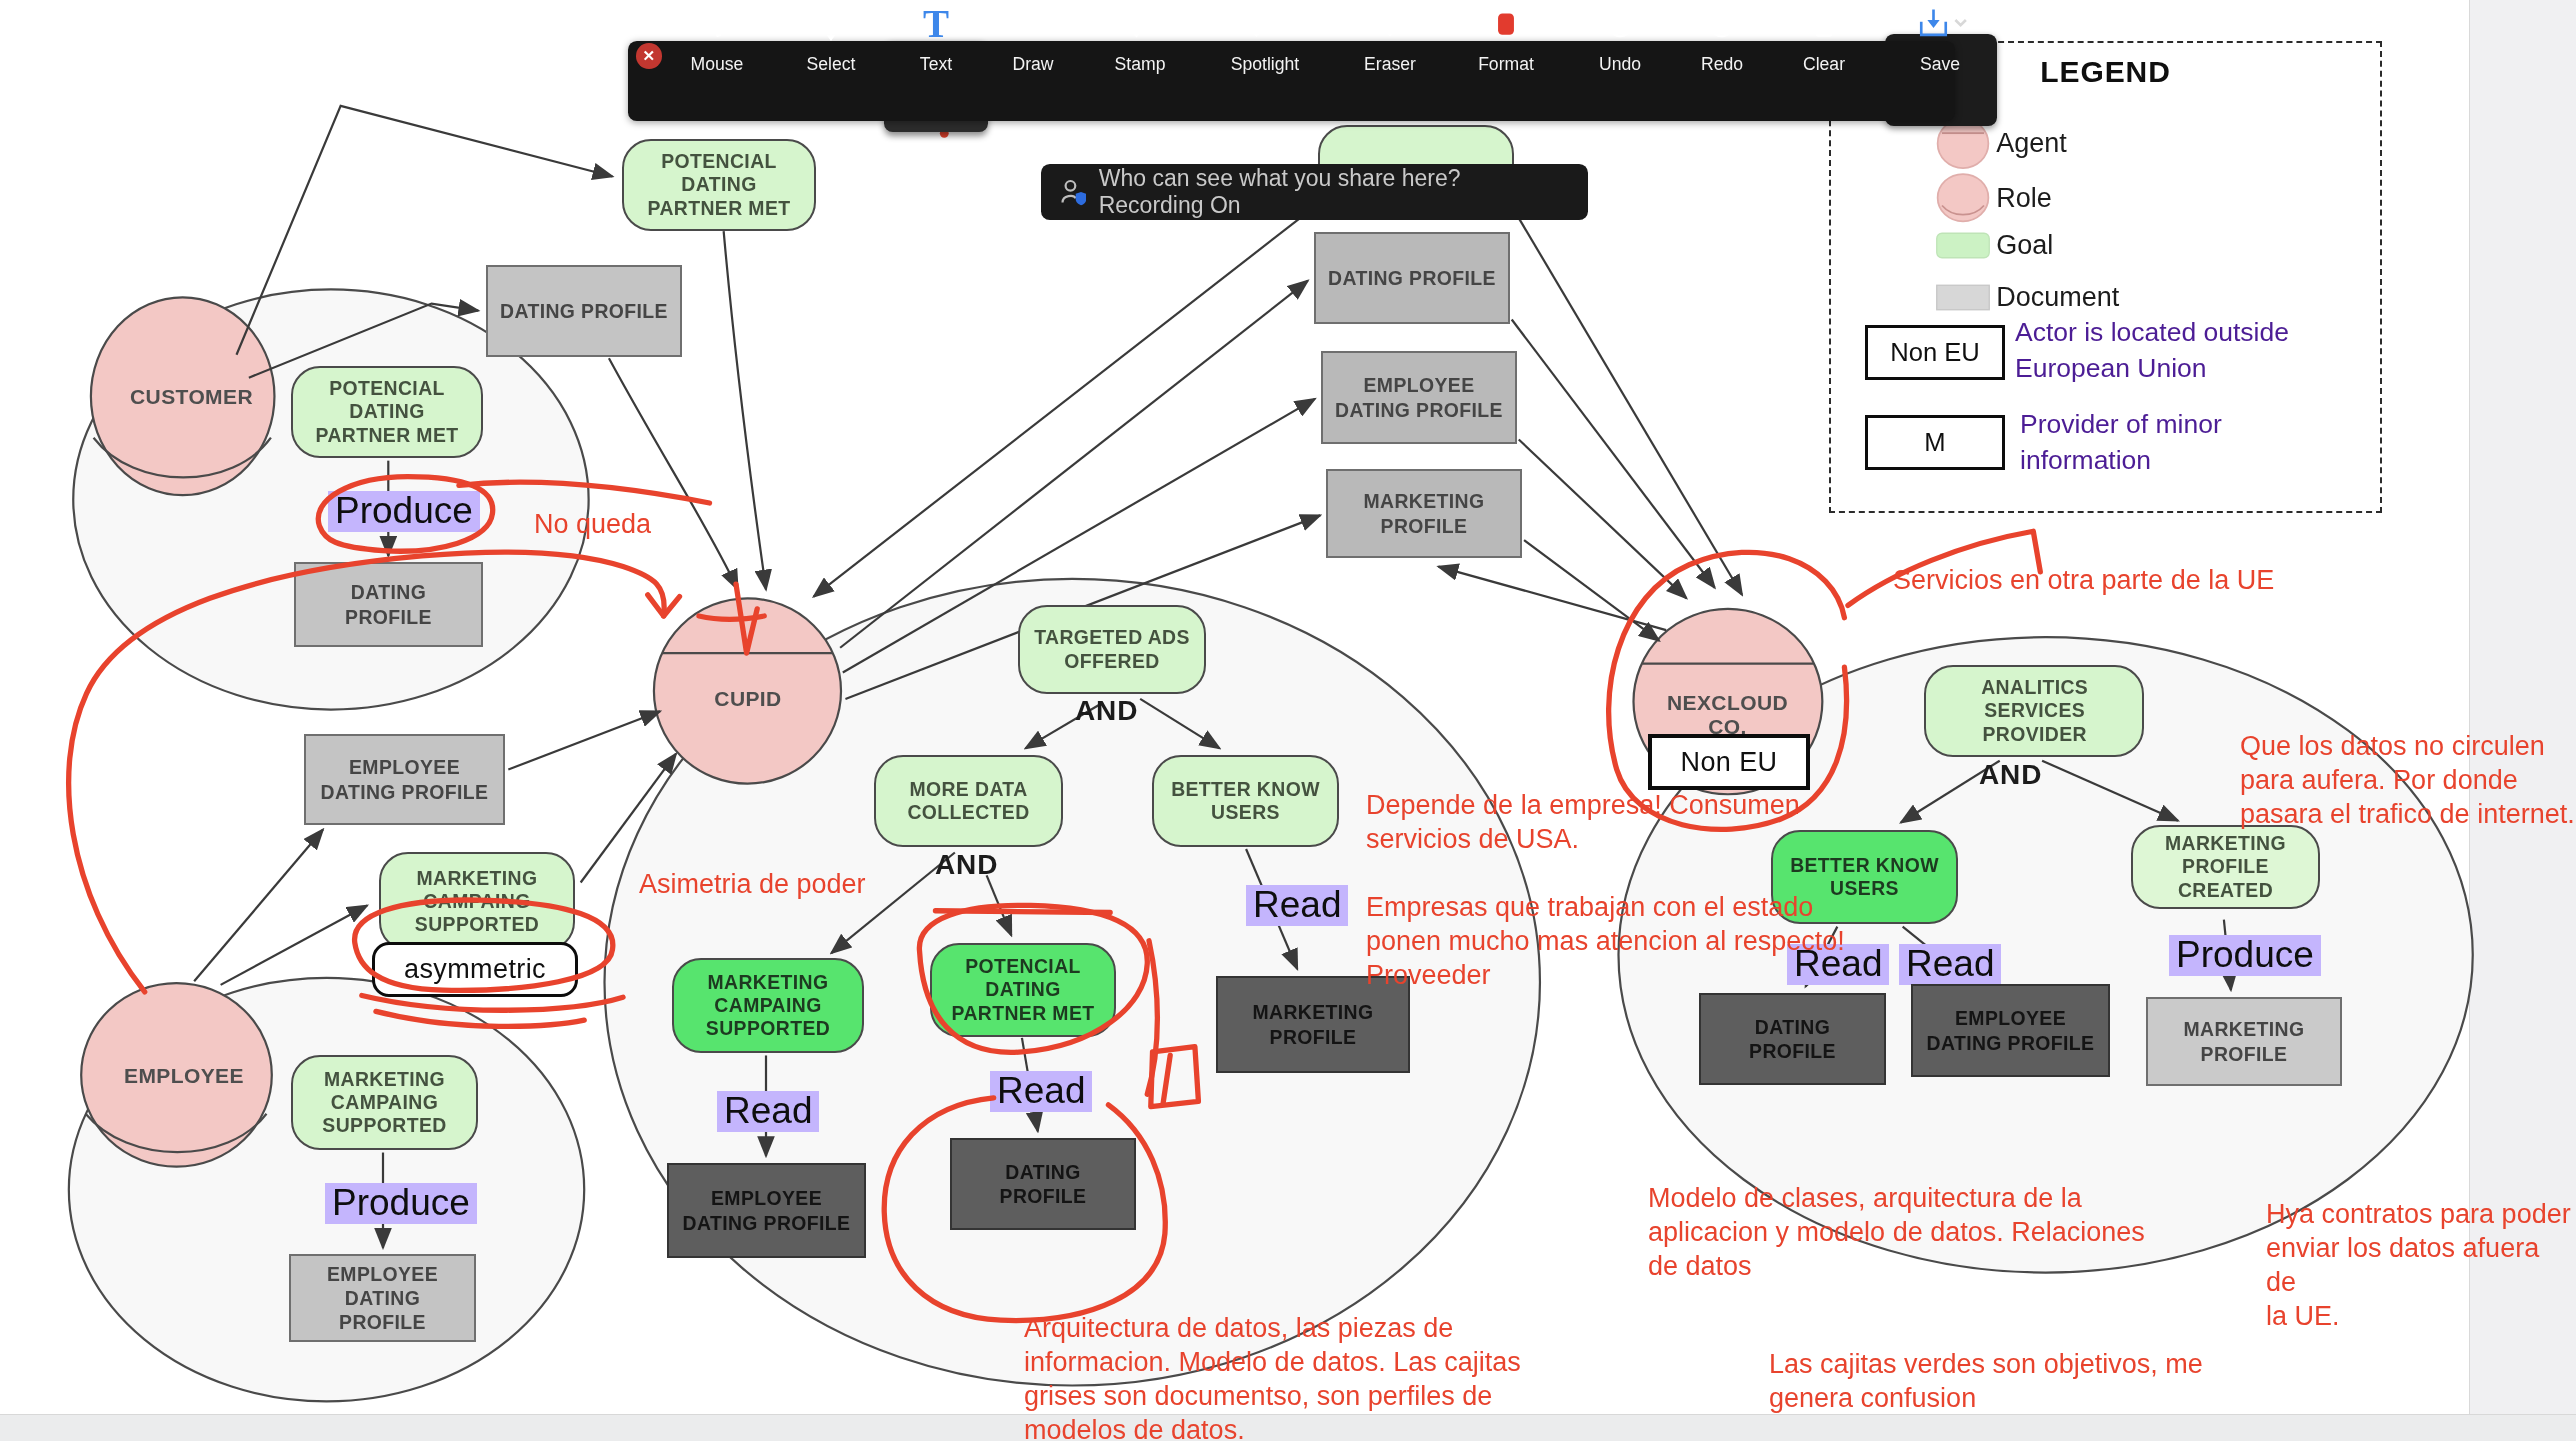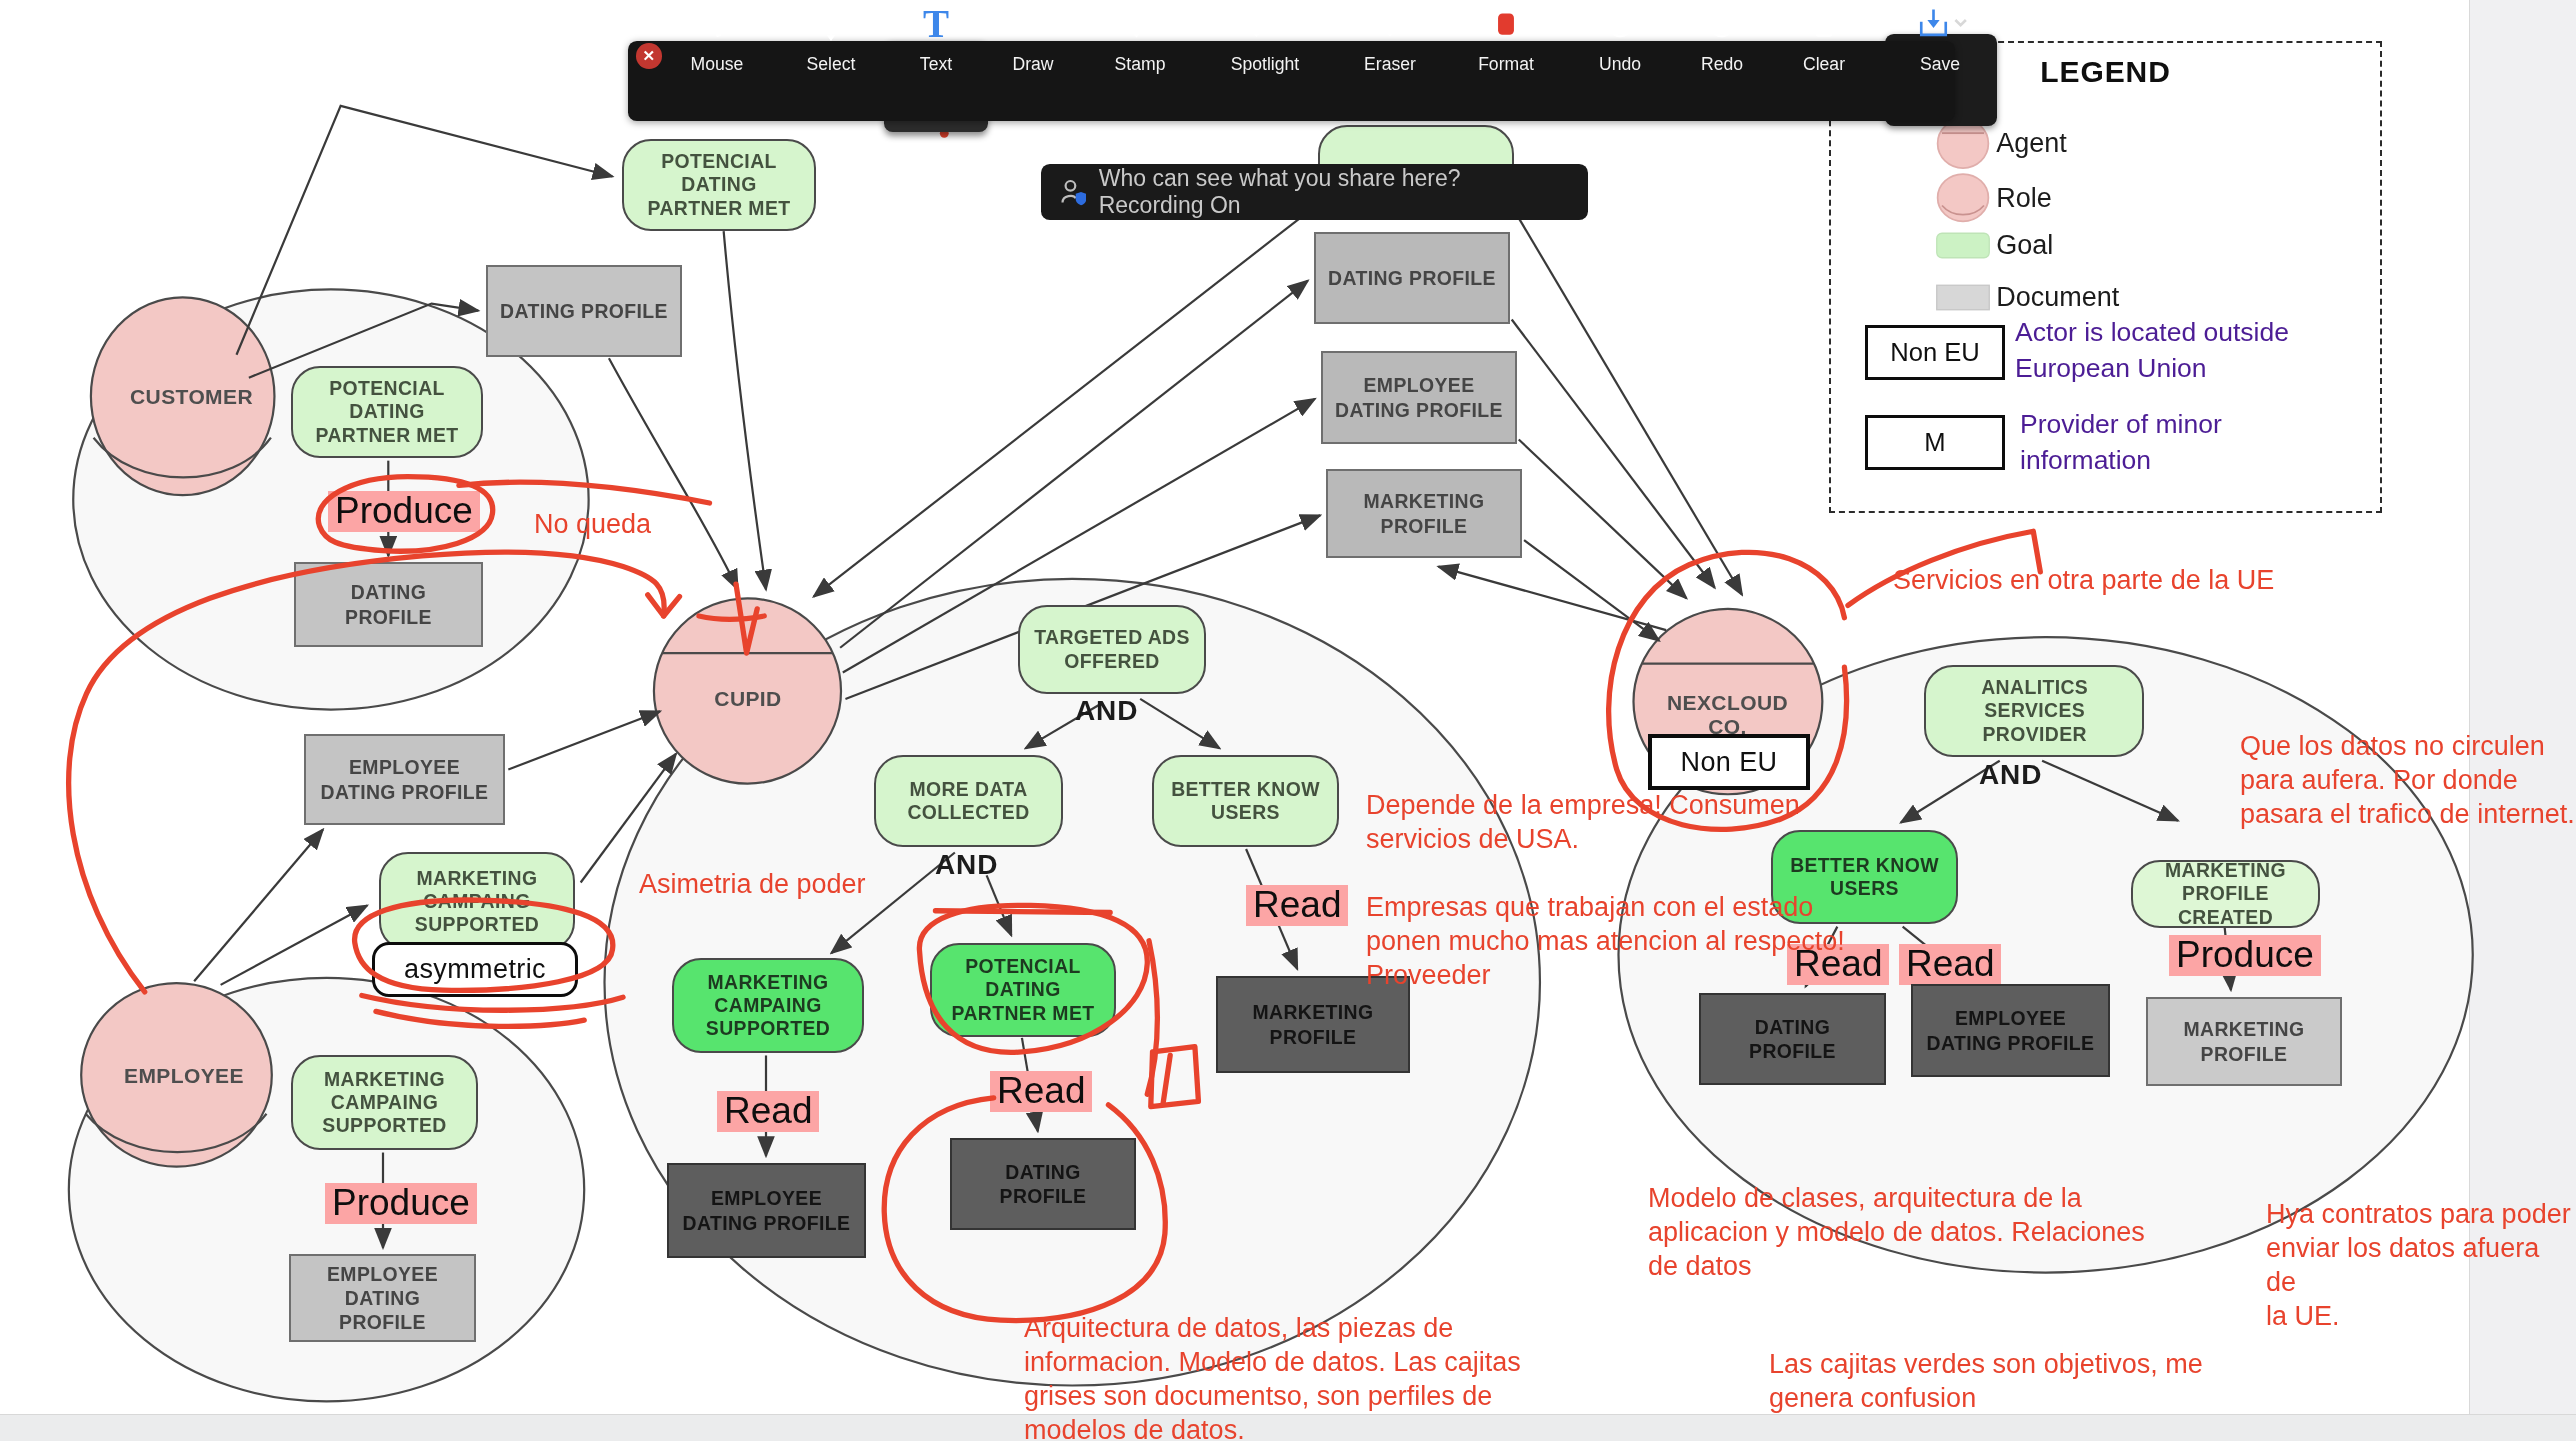--- a/index.html
+++ b/index.html
@@ -11,21 +11,21 @@
        box-sizing:border-box;z-index:2;letter-spacing:0.4px;}
   .goal{background:#d6f5cd;border:2.6px solid #4a4a4a;border-radius:29px;color:#44523f;
         font-size:19.4px;font-weight:700;padding:5.3px 10.6px;line-height:1.2;}
   .goal.bright{background:#57e46e;color:#1d3a20;}
   .goal.pale{background:#def7d5;}
   .doc{background:#c4c4c4;border:2.2px solid #6f6f6f;color:#454545;font-size:19.4px;font-weight:700;
        padding:3.5px 8.8px;line-height:1.25;}
   .doc.mid{background:#b9b9b9;}
   .doc.dark{background:#5e5e5e;border-color:#343434;color:#141414;}
   .doc.light2{background:#cacaca;}
-  .rel{position:absolute;z-index:2;background:#fca5a5;color:#0e0e0e;font-size:37px;font-weight:500;
+  .rel{position:absolute;z-index:2;background:#c4b5fd;color:#0e0e0e;font-size:37px;font-weight:500;
        padding:0 7px;line-height:1.1;}
   .and{position:absolute;z-index:2;color:#1c1c1c;font-size:28px;font-weight:700;letter-spacing:0.9px;}
   .actor-label{position:absolute;z-index:2;color:#4e4e4e;font-weight:700;font-size:21px;
        text-align:center;letter-spacing:0.4px;}
   .plain{background:#fff;border:3.5px solid #0c0c0c;color:#101010;font-weight:500;font-size:27px;z-index:2;}
   .red-note{position:absolute;z-index:4;color:#e8432d;font-size:27px;line-height:1.26;
        white-space:pre-line;font-weight:400;}
   
   .legend{position:absolute;left:1829px;top:41px;width:549px;height:468px;z-index:3;
           border:2.6px dashed #2b2b2b;background:transparent;}
@@ -165,21 +165,21 @@
   <div class="actor-label" style="left:1657px;top:691px;width:141px;">NEXCLOUD CO.</div>
   <div class="box plain" style="left:1648px;top:734px;width:162px;height:56px;border-width:4.4px;">Non EU</div>
 
   <div class="box goal" style="left:1924px;top:665px;width:220px;height:92px;padding-left:12px;">ANALITICS SERVICES PROVIDER</div>
   <div class="and" style="left:1979px;top:759px;">AND</div>
   <div class="box goal bright" style="left:1771px;top:830px;width:187px;height:94px;">BETTER KNOW USERS</div>
   <div class="rel" style="left:1787px;top:944px;">Read</div>
   <div class="rel" style="left:1899px;top:944px;">Read</div>
   <div class="box doc dark" style="left:1699px;top:993px;width:187px;height:92px;">DATING PROFILE</div>
   <div class="box doc dark" style="left:1911px;top:984px;width:199px;height:93px;">EMPLOYEE DATING PROFILE</div>
-  <div class="box goal pale" style="left:2131px;top:860px;width:189px;height:68px;">MARKETING PROFILE CREATED</div>
+  <div class="box goal pale" style="left:2131px;top:825px;width:189px;height:84px;">MARKETING PROFILE CREATED</div>
   <div class="rel" style="left:2169px;top:935px;">Produce</div>
   <div class="box doc light2" style="left:2146px;top:997px;width:196px;height:89px;">MARKETING PROFILE</div>
 
   <div class="red-note" style="left:534px;top:507px;">No queda</div>
   <div class="red-note" style="left:607px;top:867px;margin-left:32px;">Asimetria de poder</div>
   <div class="red-note" style="left:1893px;top:563px;">Servicios en otra parte de la UE</div>
   <div class="red-note" style="left:1366px;top:788px;">Depende de la empresa! Consumen
 servicios de USA.</div>
   <div class="red-note" style="left:1366px;top:890px;">Empresas que trabajan con el estado
 ponen mucho mas atencion al respecto!

